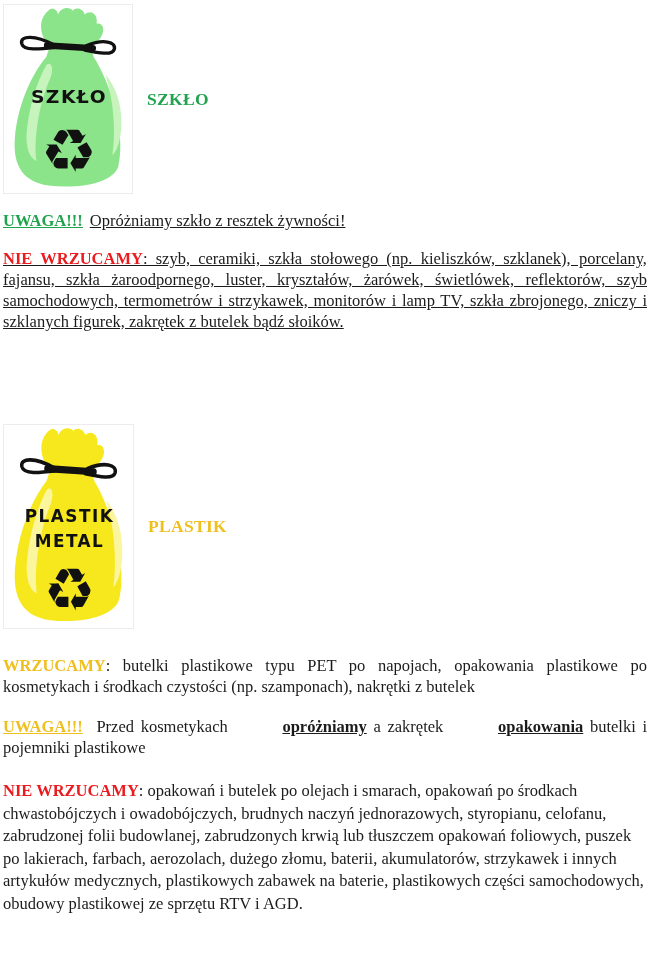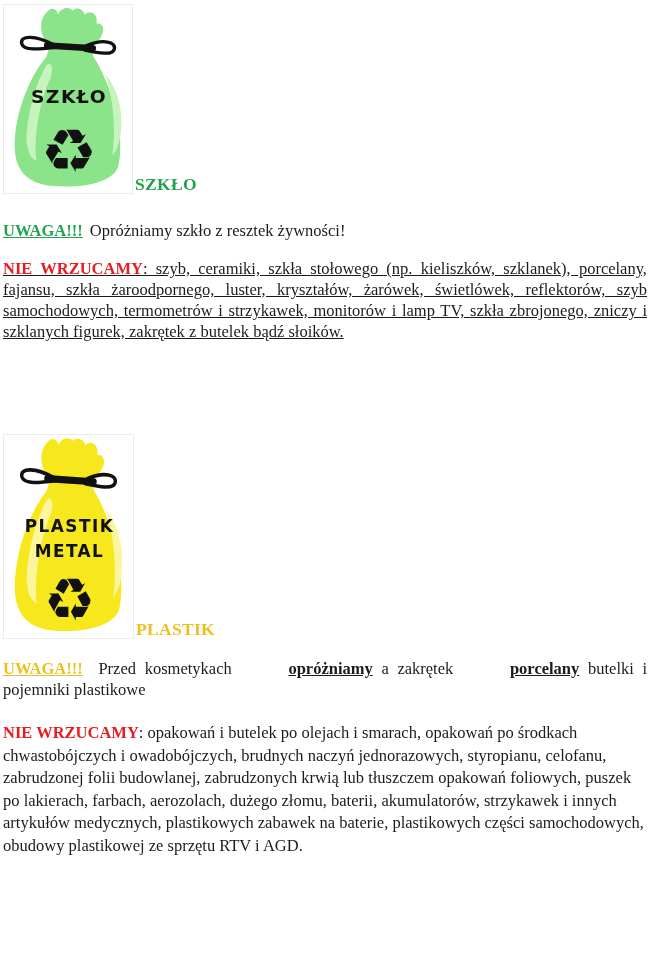--- a/index.html
+++ b/index.html
@@ -16,21 +16,21 @@
   .doc{
     width:650px;
     box-sizing:border-box;
     padding:4px 3px 2px 3px;
     font-family:"Liberation Serif", serif;
     font-size:16.5px;
     line-height:21px;
     color:var(--text);
     background:#fff;
   }
-  .bag-row{display:flex;align-items:flex-end;}
+  .bag-row{display:flex;align-items:center;gap:12px;}
   .bag-img{border:1px solid #ececec;background:#fff;line-height:0;}
   .bag-img svg{display:block;}
   .caption{
     font-weight:bold;
     font-size:17.5px;
     line-height:19px;
     padding-left:2px;
     letter-spacing:0.3px;
   }
   .caption.green{color:var(--green-heading);}
@@ -39,21 +39,21 @@
   p.left{text-align:left;}
   .h{font-weight:bold;}
   .h.green{color:var(--green-heading);}
   .h.red{color:var(--red-heading);}
   .h.gold{color:var(--gold-heading);}
   .h.u{text-decoration:underline;}
   .h.gap{margin-right:7px;}
   .bu{font-weight:bold;text-decoration:underline;margin-left:48px;}
   
   .p-glass-wrzucamy{margin-top:24px;}
-  .p-glass-uwaga{margin-top:26px;}
+  .p-glass-uwaga{margin-top:16px;text-decoration:underline;}
   .p-glass-nie{margin-top:17px;text-decoration:underline;}
   .section-plastic{margin-top:92px;}
   .p-plastic-wrzucamy{margin-top:26px;}
   .p-plastic-uwaga{margin-top:19px;}
   .p-plastic-nie{margin-top:22px;line-height:22.5px;}
   
   .bag .main{stroke:none;}
   .bag.green .main{fill:var(--bag-green);}
   .bag.green .hi{fill:var(--bag-green-highlight);}
   .bag.yellow .main{fill:var(--bag-yellow);}
@@ -106,24 +106,25 @@
           <path class="tie" d="M84,43 C101,36 114,39 112,47 C110,54 96,51 82,48"></path>
           <path class="knot" d="M44,43 L90,46"></path>
           <text class="bag-label" x="66" y="96" text-anchor="middle" font-size="17">PLASTIK</text>
           <text class="bag-label" x="66" y="120" text-anchor="middle" font-size="17">METAL</text>
           <text x="66" y="182" text-anchor="middle" font-size="58">♻</text>
         </svg>
       </div>
       <span class="caption gold">PLASTIK</span>
     </div>
 
+    <p class="p-plastic-wrzucamy"><span class="h gold">WRZUCAMY</span><span>: butelki plastikowe typu PET po napojach, opakowania plastikowe po kosmetykach i środkach czystości (np. szamponach), nakrętki z butelek</span></p>
 
     <p class="p-plastic-uwaga"><span class="h gold u gap">UWAGA!!!</span>
       <span>Przed kosmetykach</span>
       <span class="bu">opróżniamy</span>
       <span>a zakrętek</span>
-      <span class="bu">porcelany</span>
+      <span class="bu">opakowania</span>
       <span>butelki i pojemniki plastikowe</span></p>
 
     <p class="p-plastic-nie left"><span class="h red">NIE WRZUCAMY</span><span>: opakowań i butelek po olejach i smarach, opakowań po środkach chwastobójczych i owadobójczych, brudnych naczyń jednorazowych, styropianu, celofanu, zabrudzonej folii budowlanej, zabrudzonych krwią lub tłuszczem opakowań foliowych, puszek po lakierach, farbach, aerozolach, dużego złomu, baterii, akumulatorów, strzykawek i innych artykułów medycznych, plastikowych zabawek na baterie, plastikowych części samochodowych, obudowy plastikowej ze sprzętu RTV i AGD.</span></p>
   </section>
 
 </div>
 
 </body></html>

